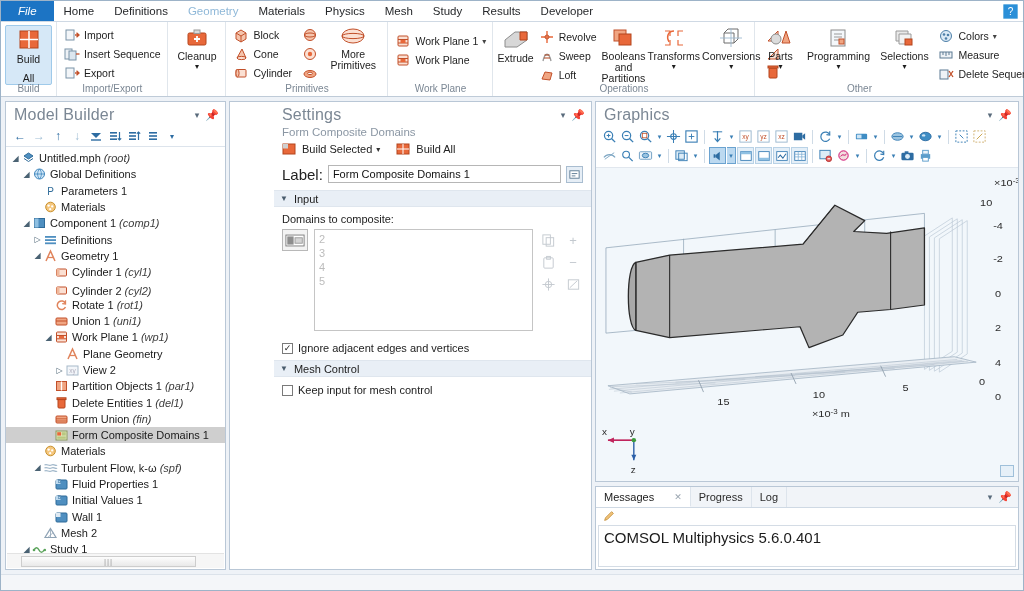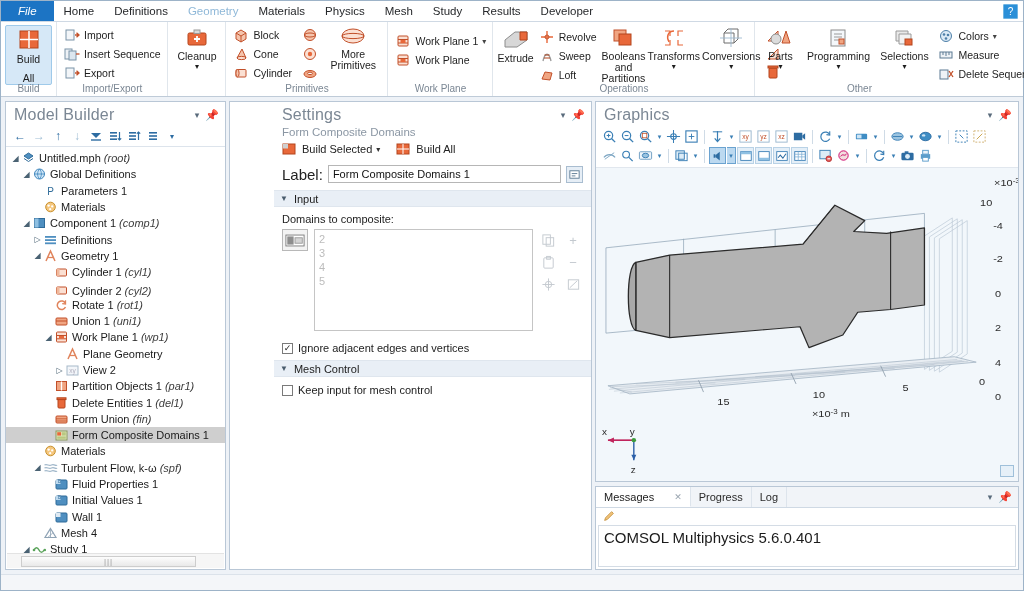--- a/index.html
+++ b/index.html
@@ -843,21 +843,21 @@
                 <rect x="2" y="3" width="4.5" height="4" fill="#dfeaf3"></rect>
               </svg></span>
             <span class="tlabel">Wall 1</span>
           </div>
           <div class="trow" style="padding-left: 26px;">
             <span class="twist"></span>
             <span class="ticon"><svg viewBox="0 0 15 14" width="15" height="14">
                 <path d="M7.5 2.5 L13 11.5 L2 11.5 Z" fill="none" stroke="#8fa3b5" stroke-width="1.2"></path>
                 <path d="M7.5 2.5 L7.5 11.5 M4.7 11.5 L10.3 6.5" stroke="#8fa3b5" stroke-width=".8"></path>
               </svg></span>
-            <span class="tlabel">Mesh 4</span>
+            <span class="tlabel">Mesh 2</span>
           </div>
           <div class="trow" style="padding-left: 15px;">
             <span class="twist">◢</span>
             <span class="ticon"><svg viewBox="0 0 15 14" width="15" height="14">
                 <path d="M2 8 C3.5 5, 5.5 5, 7 8 C8.5 11, 10.5 11, 12 8" fill="none" stroke="#5aa35a" stroke-width="1.5"></path>
                 <circle cx="2" cy="8" r="1.3" fill="#5aa35a"></circle>
                 <circle cx="12.8" cy="8" r="1.3" fill="#5aa35a"></circle>
               </svg></span>
             <span class="tlabel">Study 1</span>
           </div>

